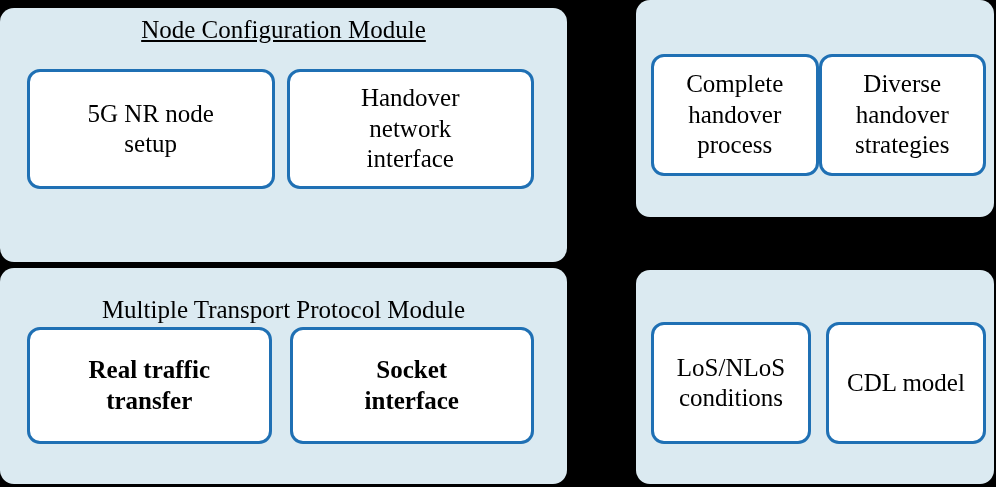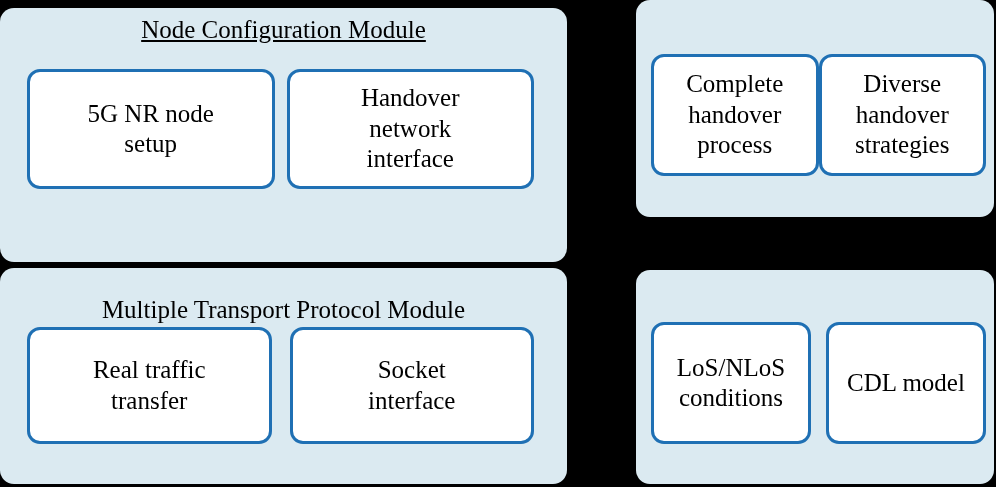--- a/index.html
+++ b/index.html
@@ -43,21 +43,21 @@
   .mod-node .module-title      { margin-top: 9px; }
   .mod-transport .module-title { margin-top: 29px; }
   .mod-handover .module-title  { margin-top: 7px;  font-size: 25px; }
   .mod-channel .module-title   { margin-top: 7px;  font-size: 25px; }
 
   .card-row {
     position: absolute;
     display: flex;
   }
   .mod-node .card-row      { left: 27px; top: 61px;  width: 507px; height: 120px; gap: 12px; }
-  .mod-transport .card-row { left: 27px; top: 59px;  width: 507px; height: 117px; gap: 18px; }
+  .mod-transport .card-row { left: 27px; top: 59px;  width: 507px; height: 117px; gap: 18px; font-weight: bold; }
   .mod-handover .card-row  { left: 15px; top: 54px;  width: 335px; height: 122px; }
   .mod-channel .card-row   { left: 15px; top: 52px;  width: 335px; height: 122px; gap: 15px; }
 
   .card {
     flex: 1 1 0;
     background: #ffffff;
     border: 3px solid #1f70b4;
     border-radius: 13px;
     box-sizing: border-box;
     display: flex;

